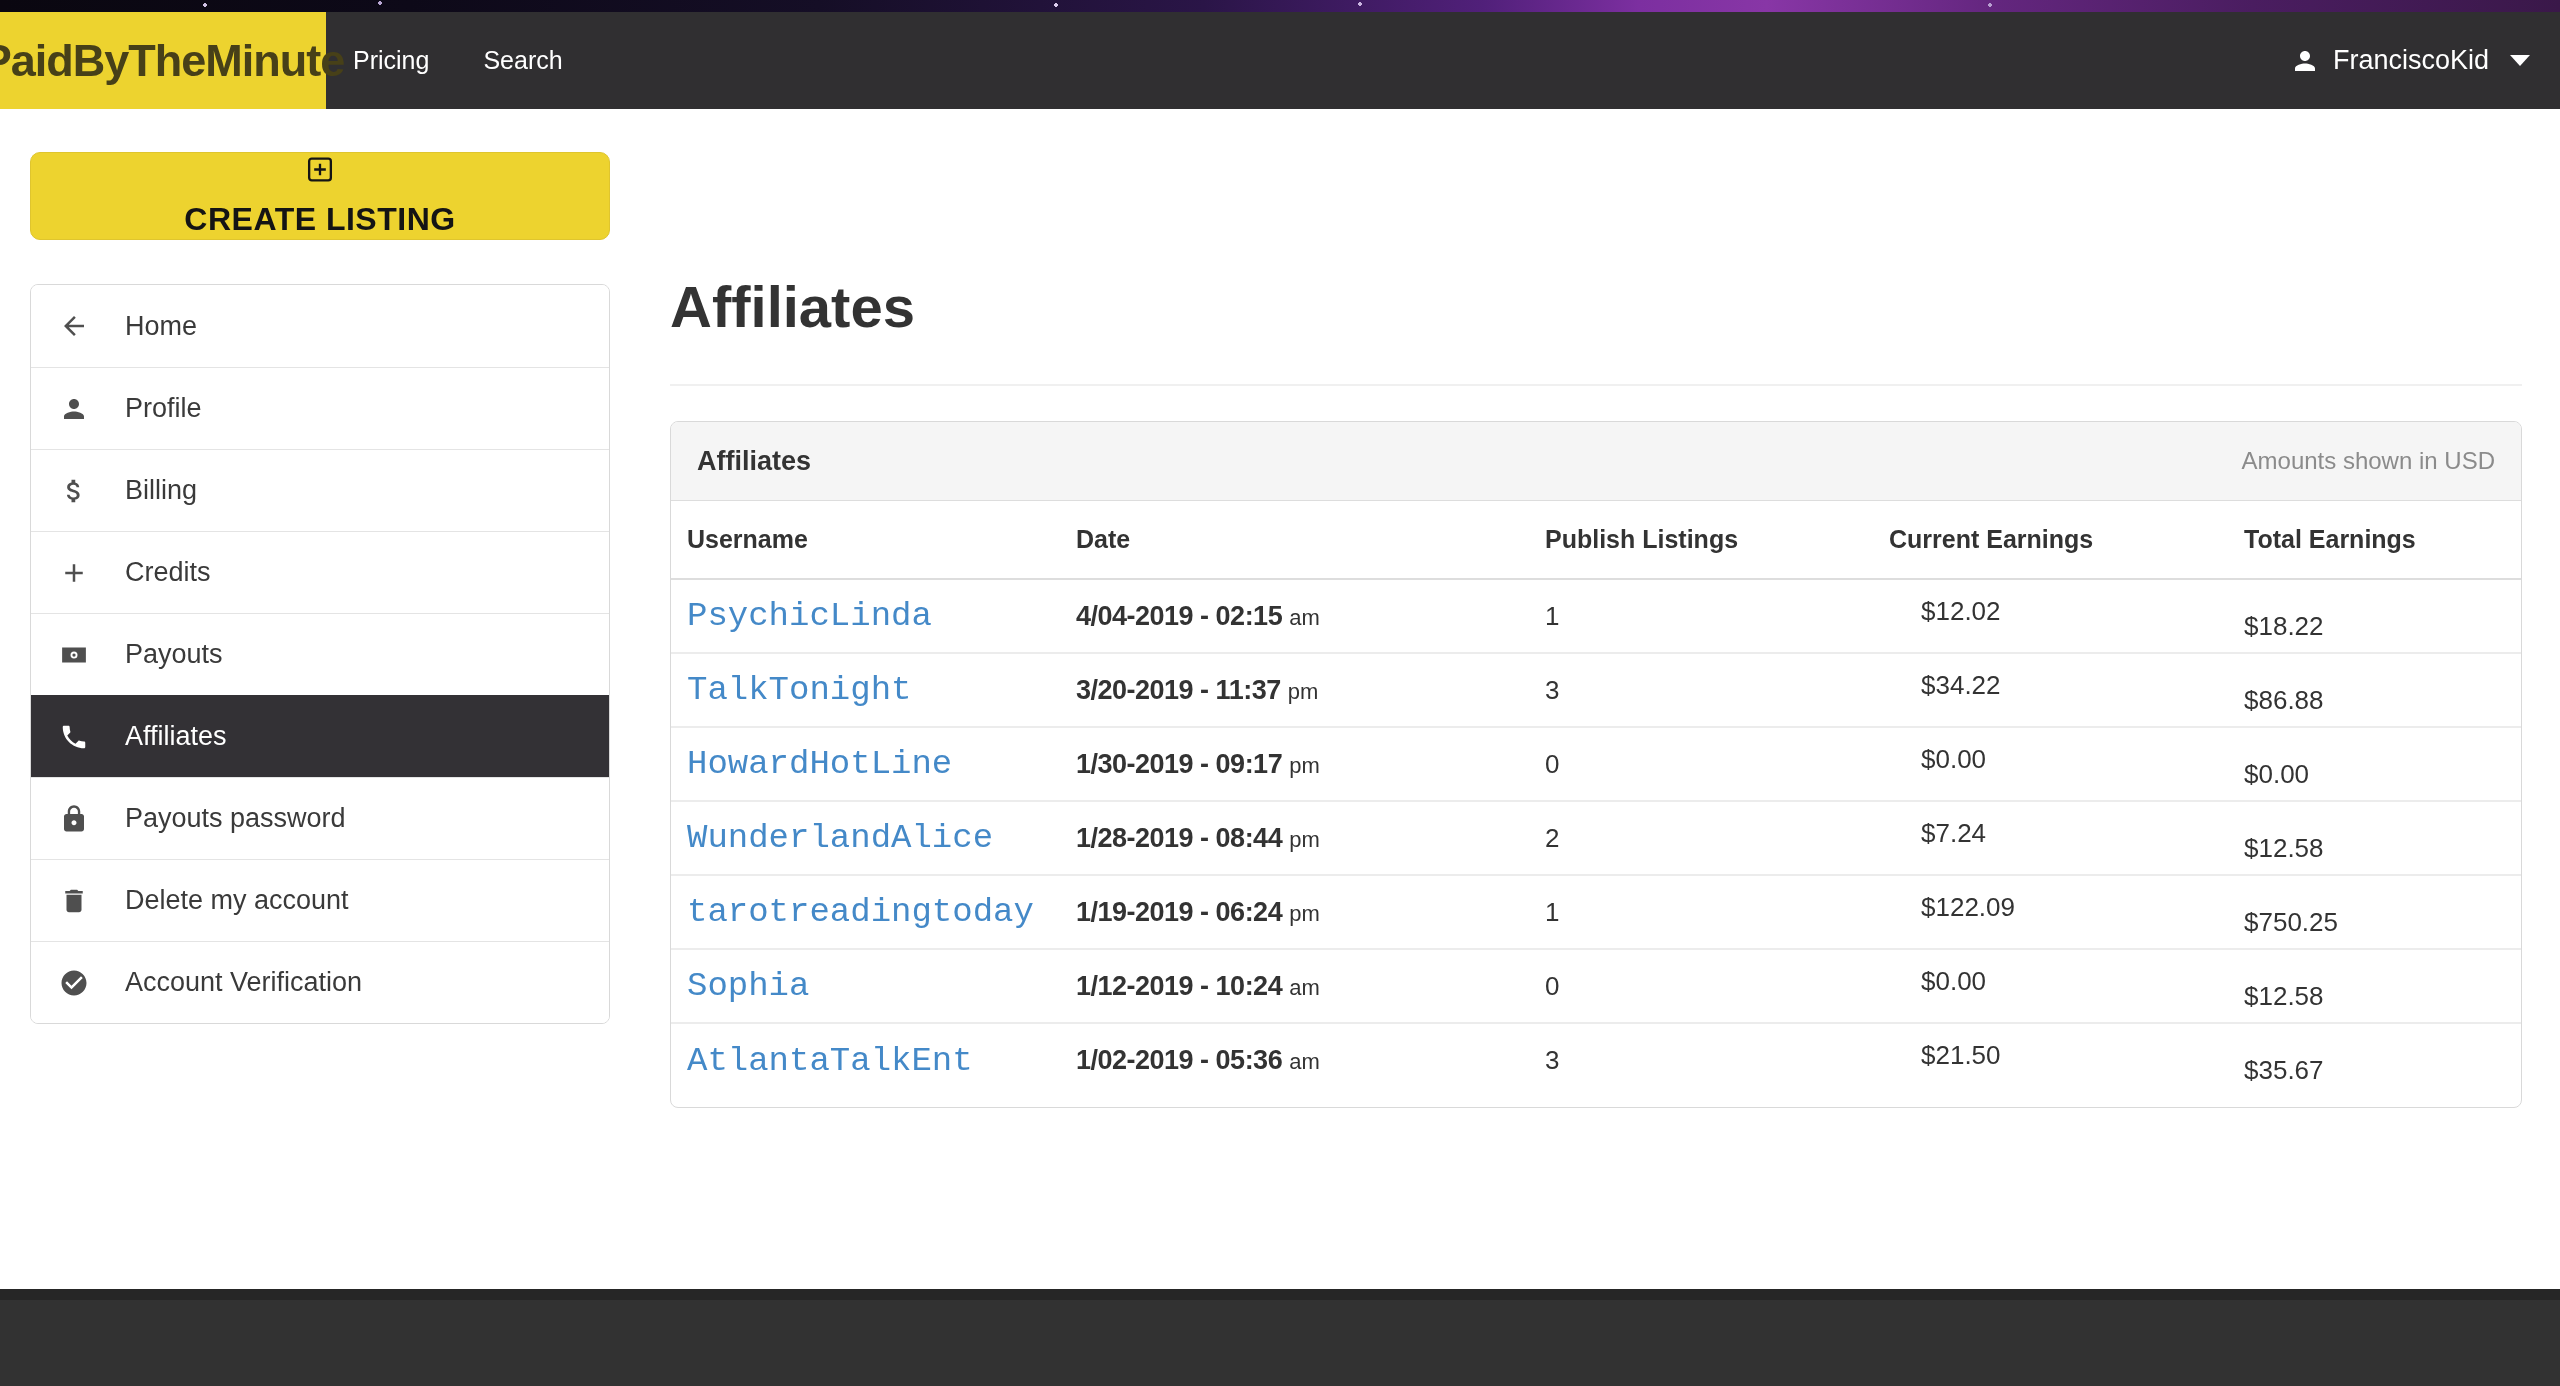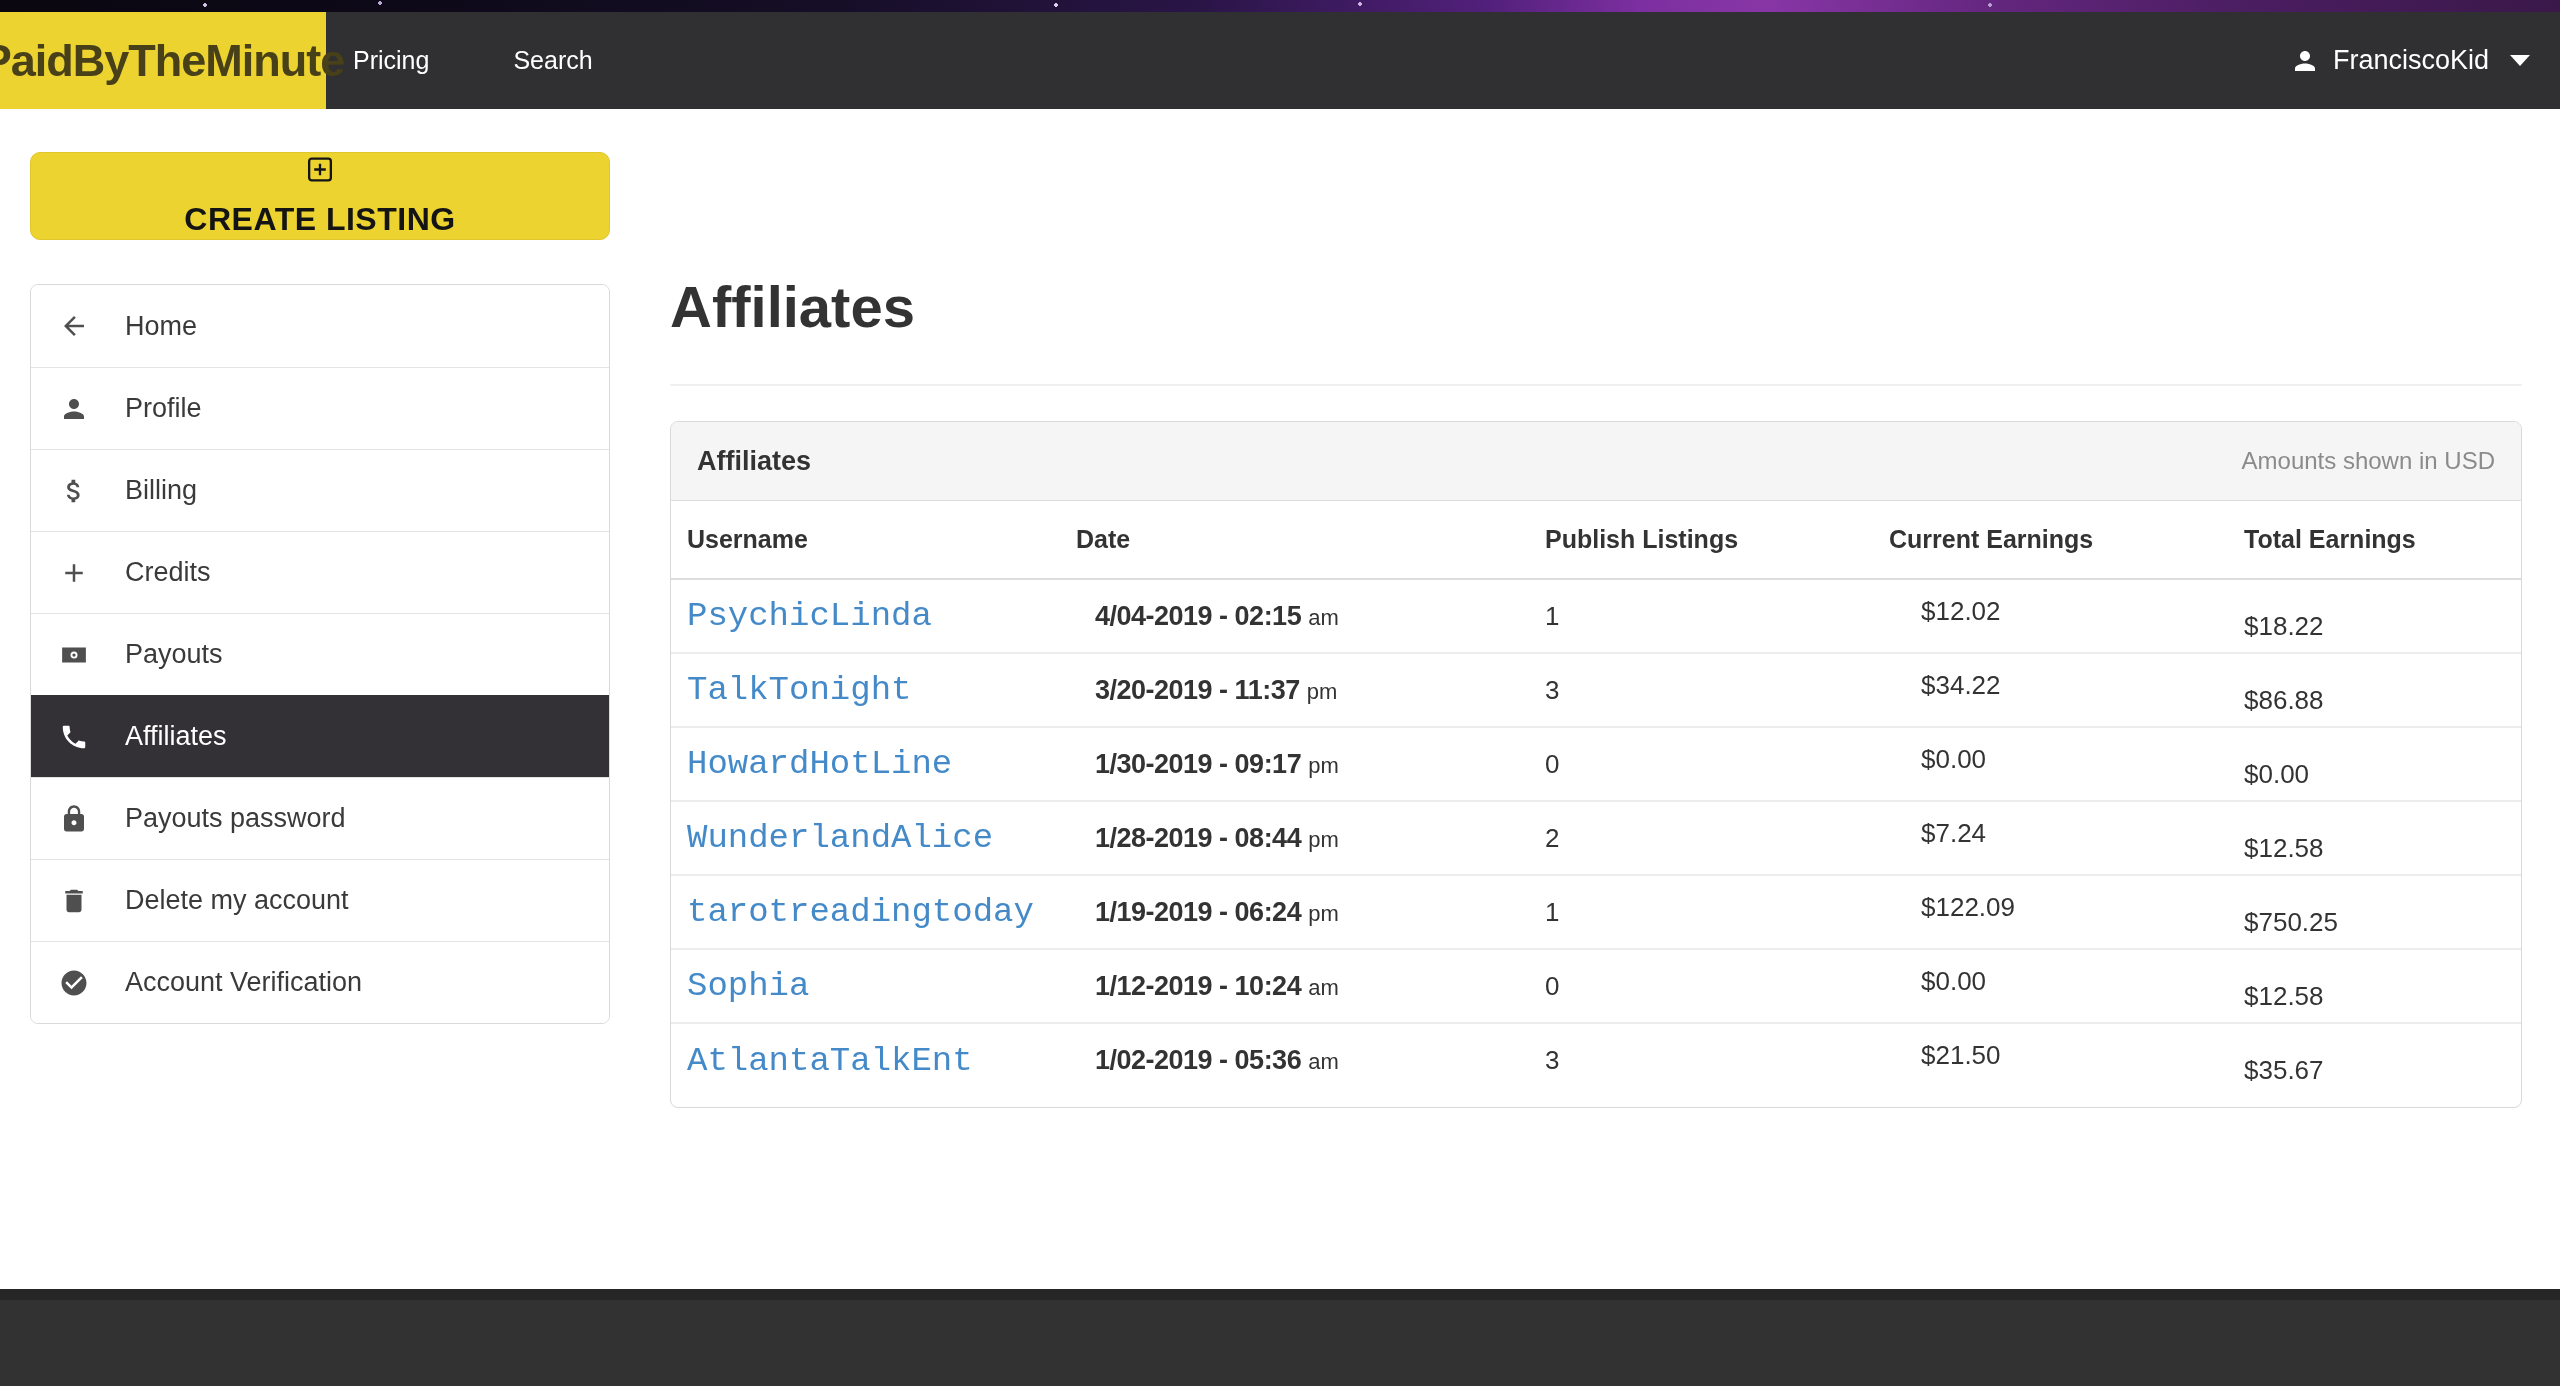--- a/index.html
+++ b/index.html
@@ -88,39 +88,39 @@
   table{ width:100%; border-collapse:collapse; table-layout:fixed; }
   th{
     text-align:left; font-size:25px; font-weight:bold; color:#333;
     padding:24px 10px 24px 16px; border-bottom:2px solid #dddddd; white-space:nowrap;
   }
   td{
     font-size:26px; color:#333; padding:0 10px 0 16px; height:74px;
     border-top:2px solid #ececec; white-space:nowrap;
   }
   .user-link{ color:#4489c8; text-decoration:none; cursor:pointer; font-size:34px;font-family:Liberation Mono, monospace; }
-  .date-main{ font-weight:bold; font-size:27px; letter-spacing:-.5px;margin-left:19px; }
+  .date-main{ font-weight:bold; font-size:27px; letter-spacing:-.5px; }
   .date-mer{ font-size:22px; margin-left:7px; }
   .cur-val{ position:relative; top:-5px; display:inline-block;margin-left:32px; }
   .tot-val{ position:relative; top:10px;  display:inline-block; }
 
   
   .footer{
     position:absolute; left:0; bottom:0; width:100%; height:97px;
     background:#323232; border-top:11px solid #262626;
   }
 </style>
 </head>
 <body>
 
 <div class="top-strip"></div>
 
 <header class="navbar">
   <a class="brand">PaidByTheMinute</a>
-  <nav style="display:flex; align-items:stretch;gap:30px;" id="nav-links">
+  <nav style="display:flex; align-items:stretch;" id="nav-links">
       <a class="nav-link">Pricing</a>
       <a class="nav-link">Search</a>
     </nav>
   <div class="nav-user">
     <svg viewBox="0 0 24 24">
         <path fill="currentColor" d="M12 12c2.21 0 4-1.79 4-4s-1.79-4-4-4-4 1.79-4 4 1.79 4 4 4zm0 2c-2.67 0-8 1.34-8 4v2h16v-2c0-2.66-5.33-4-8-4z"></path>
       </svg>
     <span>FranciscoKid</span>
     <span class="caret"></span>
   </div>

